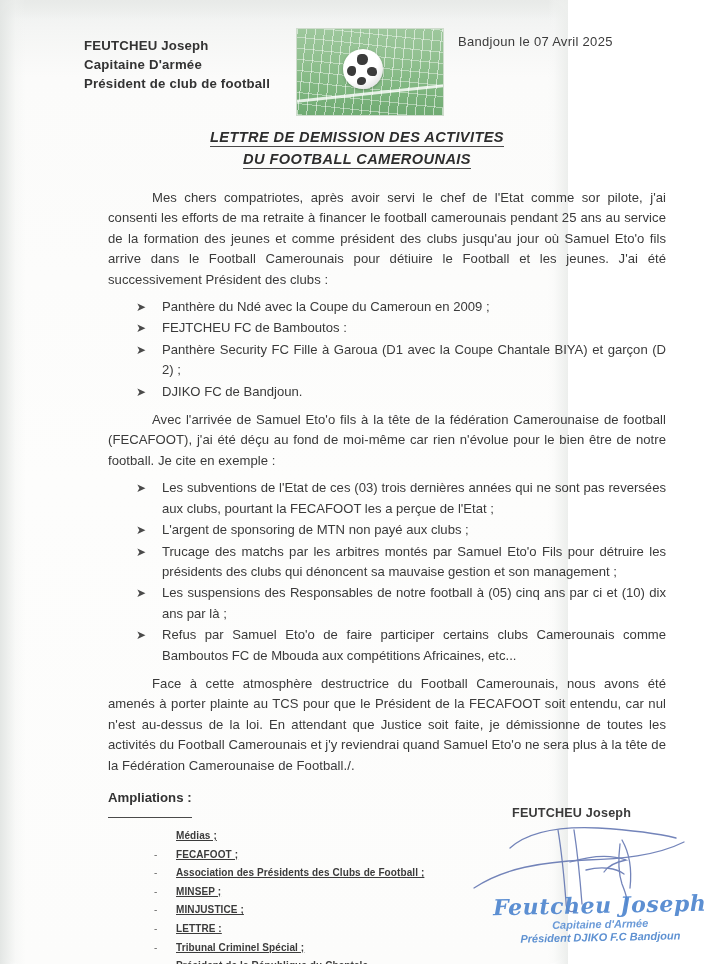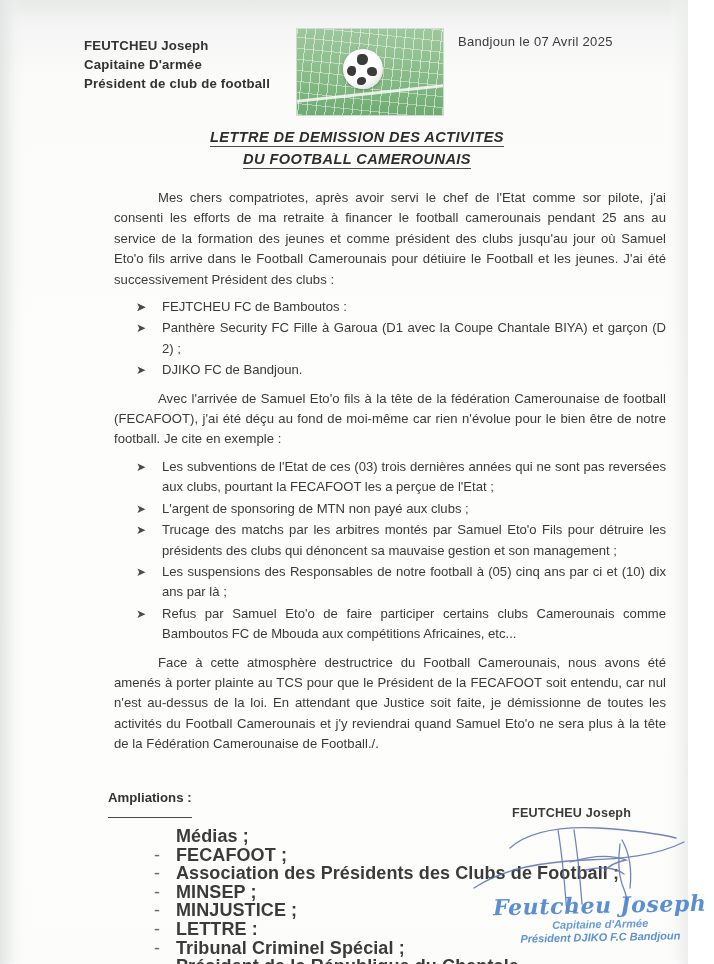--- a/index.html
+++ b/index.html
@@ -8,21 +8,21 @@
   }
   body {
     width: 714px;
     height: 964px;
     background: #ffffff;
     font-family: "Liberation Sans", sans-serif;
     overflow: hidden;
   }
   .page {
     position: relative;
-    width: 688px;
+    width: 568px;
     height: 964px;
     background: linear-gradient(180deg, #eef0ef 0%, #f4f5f4 3%, #fbfbfa 8%, #fdfdfc 50%, #fcfcfb 100%);
     color: #3a3a3a;
     box-sizing: border-box;
     border-radius: 21px;
   }
   
   .scan-edge-left {
     position: absolute;
     left: 0; top: 0; bottom: 0;
@@ -149,21 +149,21 @@
   }
 
   
   .body-area {
     position: absolute;
     left: 108px;
     top: 188px;
     width: 558px;
   }
   p.para {
-    margin: 0 0 7px 6px;
+    margin: 0 0 7px 0;
     font-size: 13.1px;
     line-height: 20.4px;
     text-align: justify;
     text-indent: 44px;
     color: #3a3a3a;
     letter-spacing: 0.05px;
   }
   ul.arrow-list {
     list-style: none;
     margin: 2px 0 8px 0;
@@ -205,27 +205,28 @@
     padding-bottom: 12px;
     margin-bottom: 9px;
   }
   .ampl-list {
     list-style: none;
     margin: 0;
     padding: 0 0 0 38px;
   }
   .ampl-list li {
     position: relative;
-    font-size: 18px;
+    font-size: 10px;
     line-height: 18.6px;
     font-weight: bold;
     color: #3b3b3b;
     padding-left: 30px;
     letter-spacing: 0.1px;
     white-space: nowrap;
+    text-decoration: underline;
   }
   .ampl-list li .dash {
     position: absolute;
     left: 8px;
     top: 0;
     color: #6a6a6a;
     font-weight: normal;
   }
   .ampl-list li.no-dash { padding-left: 30px; }
 
@@ -334,20 +335,21 @@
     </div>
   </div>
 
   <div class="body-area">
 
     <p class="para">Mes chers compatriotes, après avoir servi le chef de l'Etat comme sor pilote, j'ai consenti les efforts de ma retraite à financer le football camerounais pendant 25 ans au service de la formation des jeunes et comme président des clubs jusqu'au jour où Samuel Eto'o fils arrive dans le Football Camerounais pour détiuire le Football et les jeunes. J'ai été  successivement Président des clubs :</p>
 
     <ul class="arrow-list justified">
       <li>
         <span class="bullet-arrow">➤</span>
+        <span>Panthère du Ndé avec la Coupe du Cameroun en 2009 ;</span>
       </li>
       <li>
         <span class="bullet-arrow">➤</span>
         <span>FEJTCHEU FC de Bamboutos :</span>
       </li>
       <li>
         <span class="bullet-arrow">➤</span>
         <span>Panthère Security  FC Fille à Garoua  (D1 avec la Coupe Chantale BIYA) et garçon (D 2) ;</span>
       </li>
       <li>

